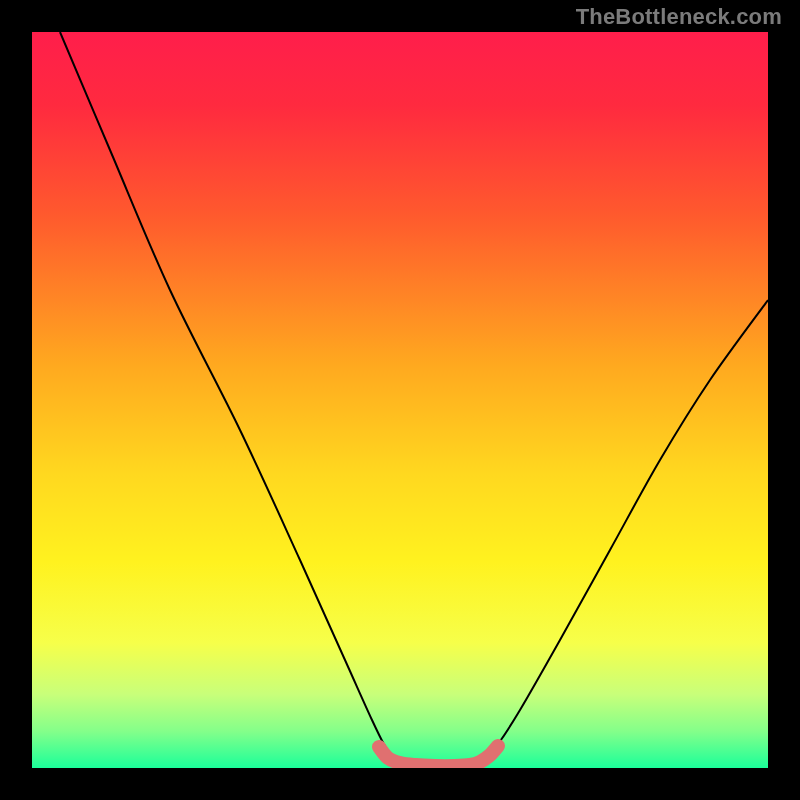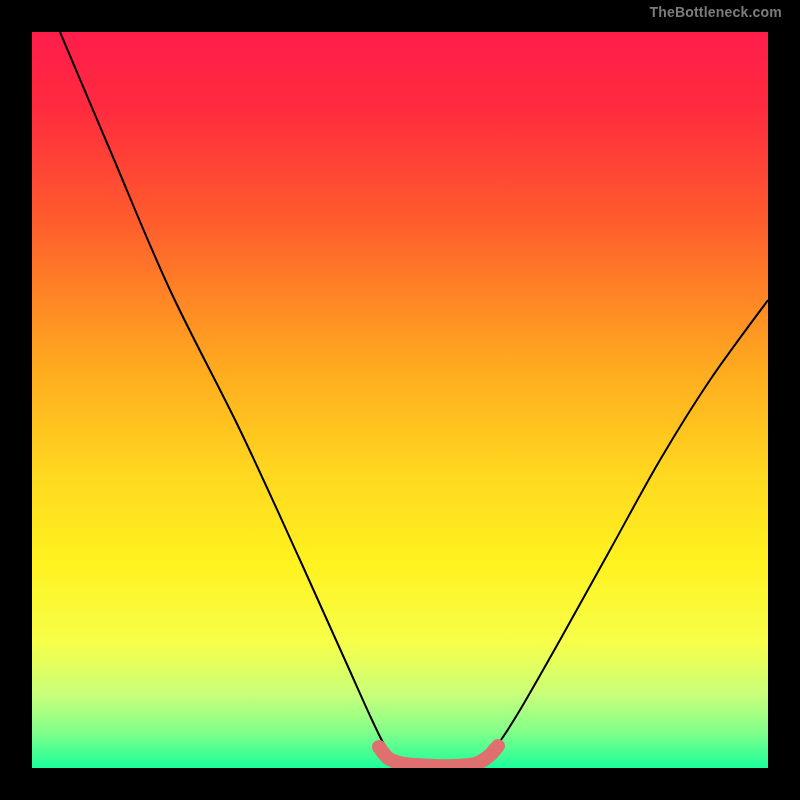--- a/index.html
+++ b/index.html
@@ -16,21 +16,21 @@
     top: 0;
     width: 800px;
     height: 800px;
     background: #000;
   }
   .watermark {
     position: absolute;
     top: 4px;
     right: 18px;
     font-family: Arial, Helvetica, sans-serif;
-    font-size: 14px;
+    font-size: 22px;
     font-weight: bold;
     color: #7b7b7b;
     letter-spacing: 0.2px;
   }
   svg {
     position: absolute;
     left: 0;
     top: 0;
   }
 </style>

